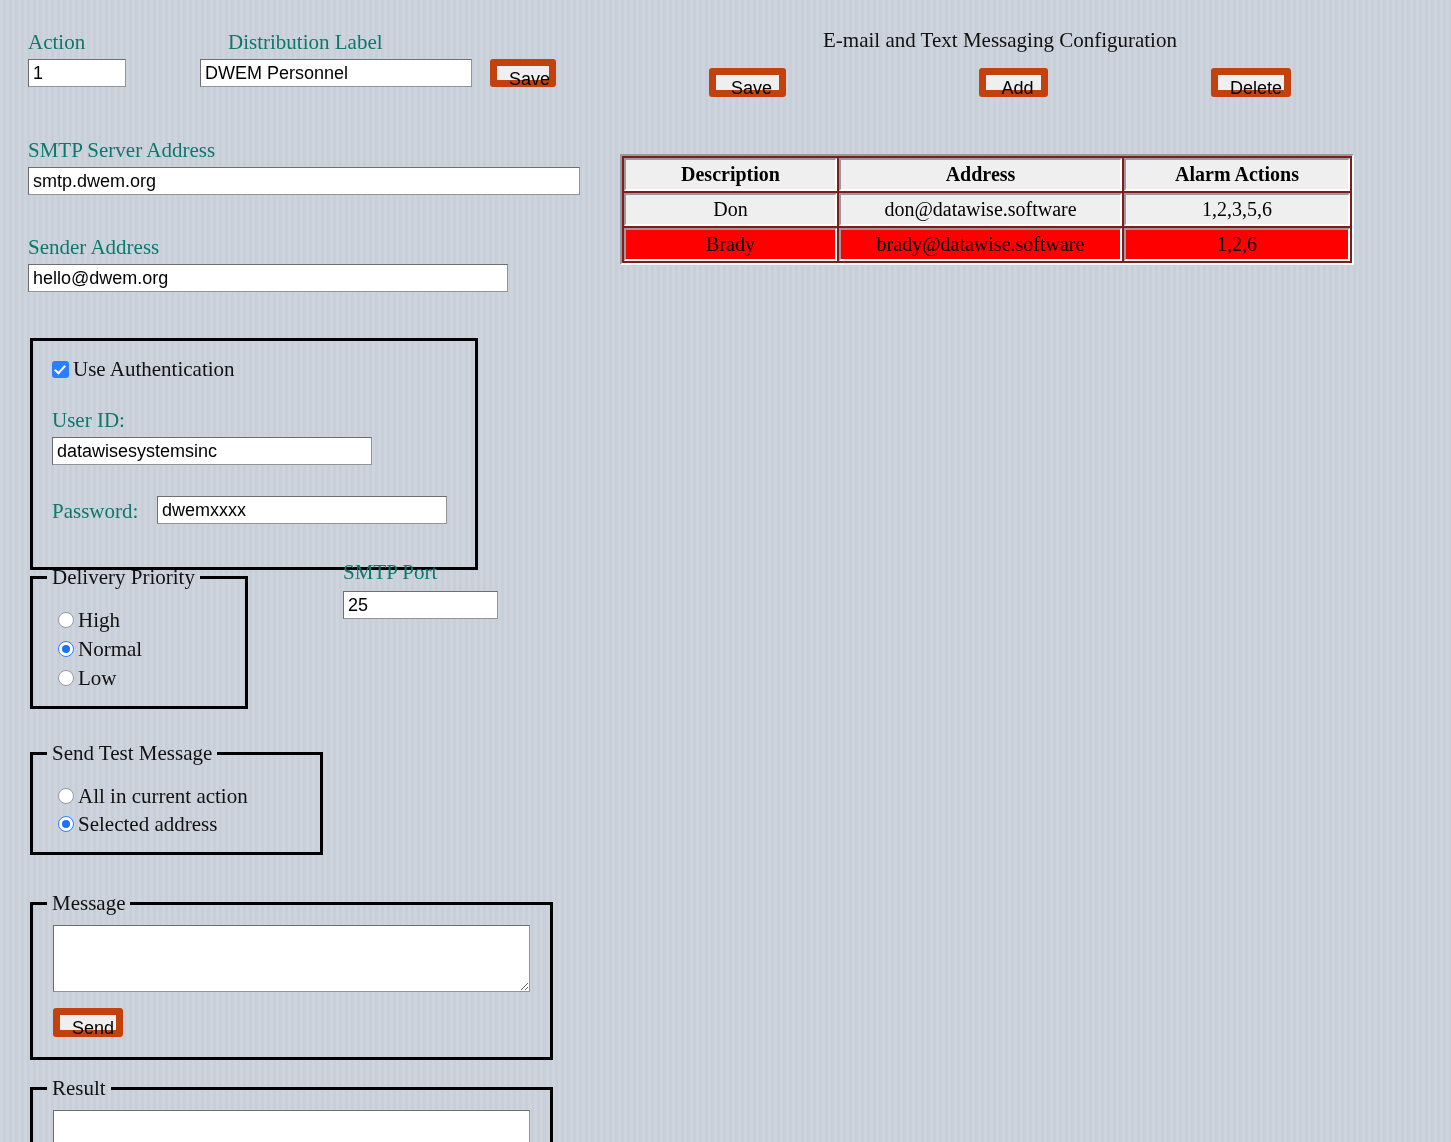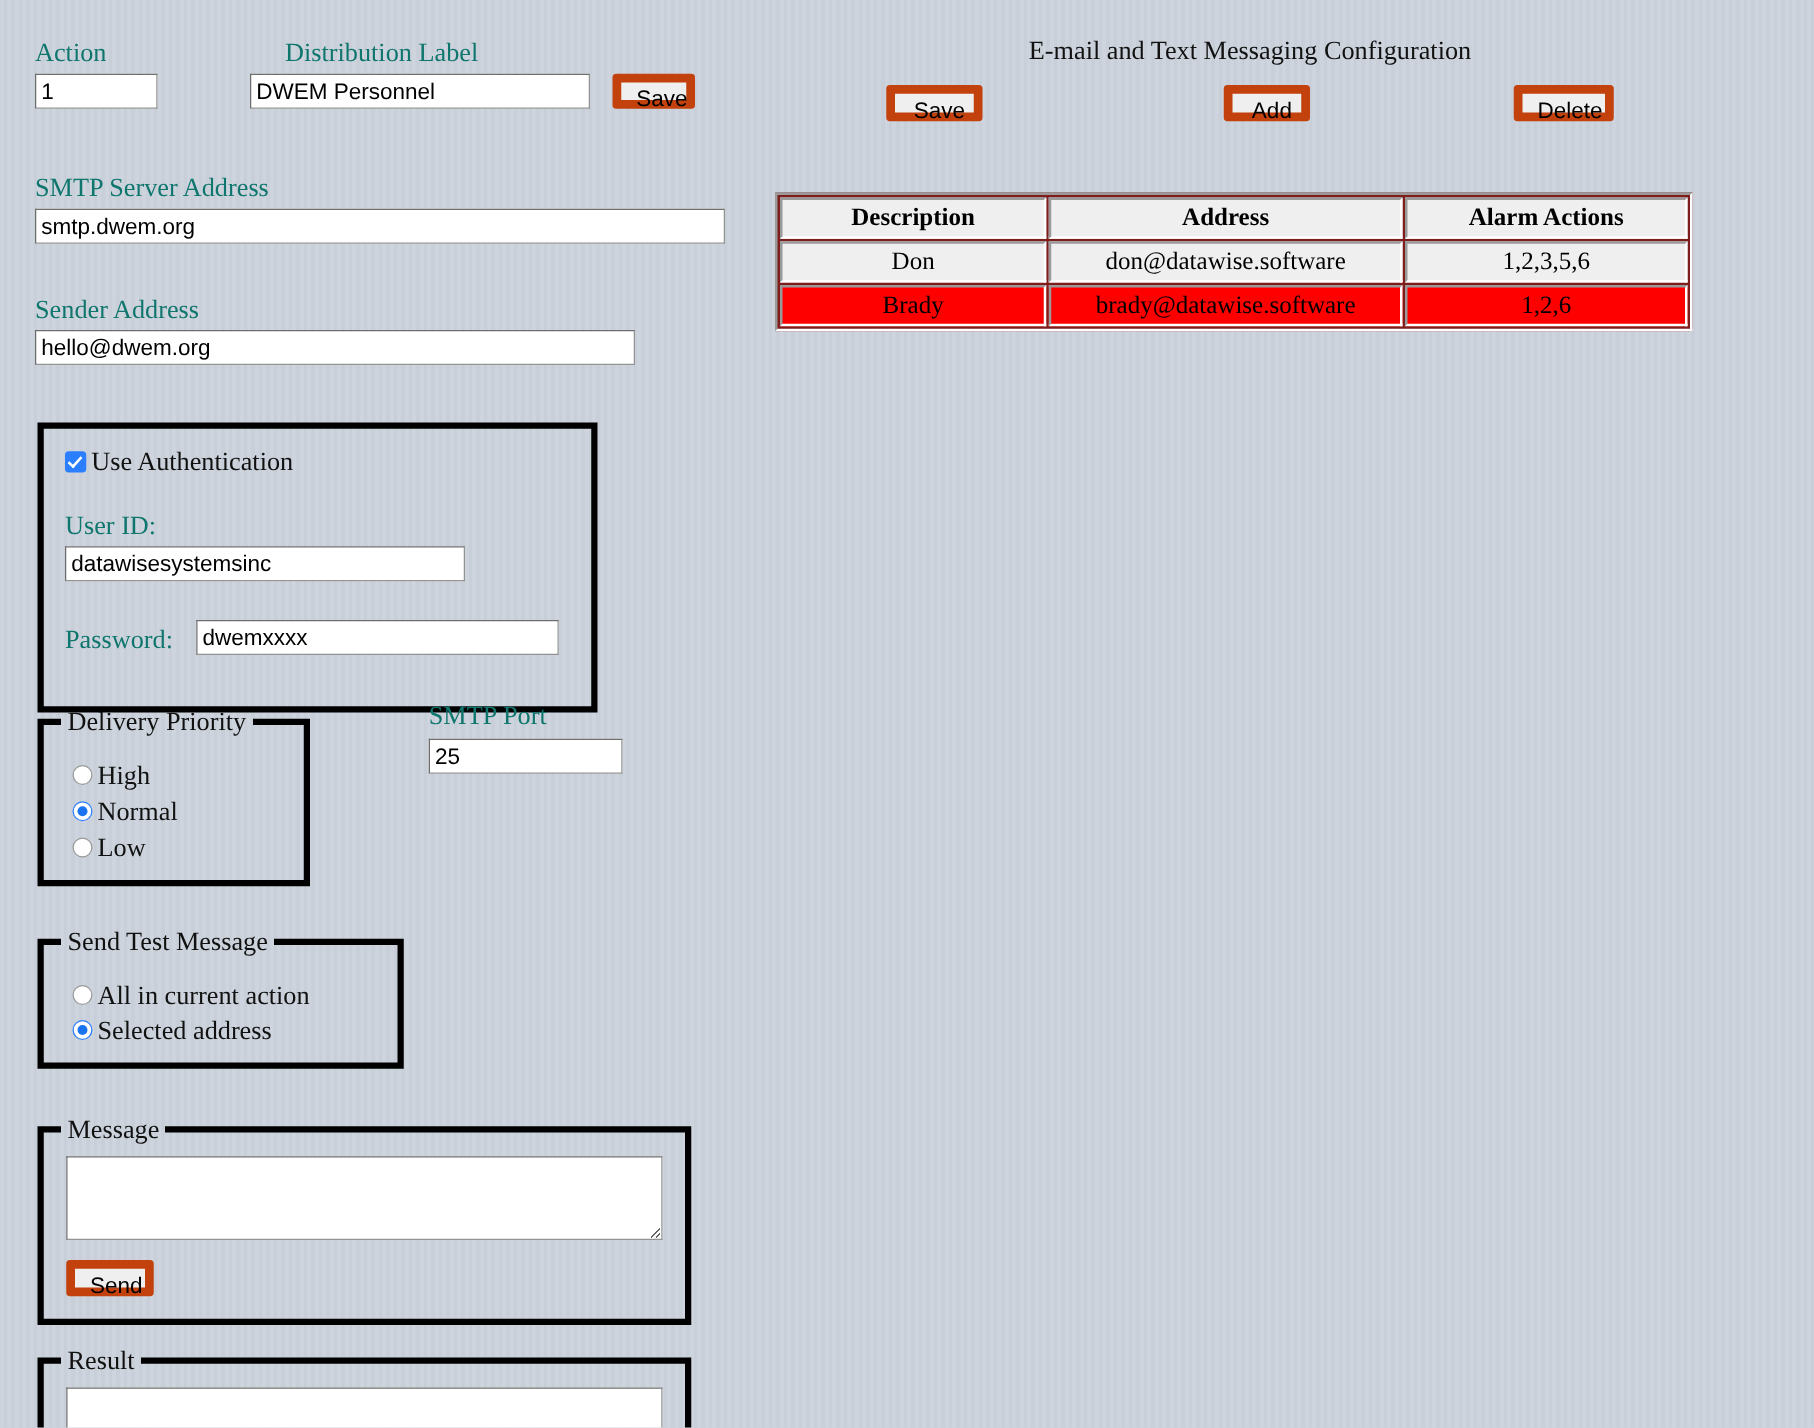--- a/index.html
+++ b/index.html
@@ -59,21 +59,21 @@
     border: 7px solid #c2410c;
     border-radius: 3px;
     padding: 3px 4px 4px 12px;
     box-sizing: border-box;
     cursor: pointer;
   }
 
   
   fieldset.fs {
     position: absolute;
-    border: 5px solid #000000;
+    border: 3px solid #000000;
     border-radius: 0;
     margin: 0;
     padding: 0;
     box-sizing: border-box;
     background: transparent;
   }
   fieldset.fs > legend {
     font-family: "Liberation Serif", serif;
     font-size: 21px;
     line-height: 21px;

